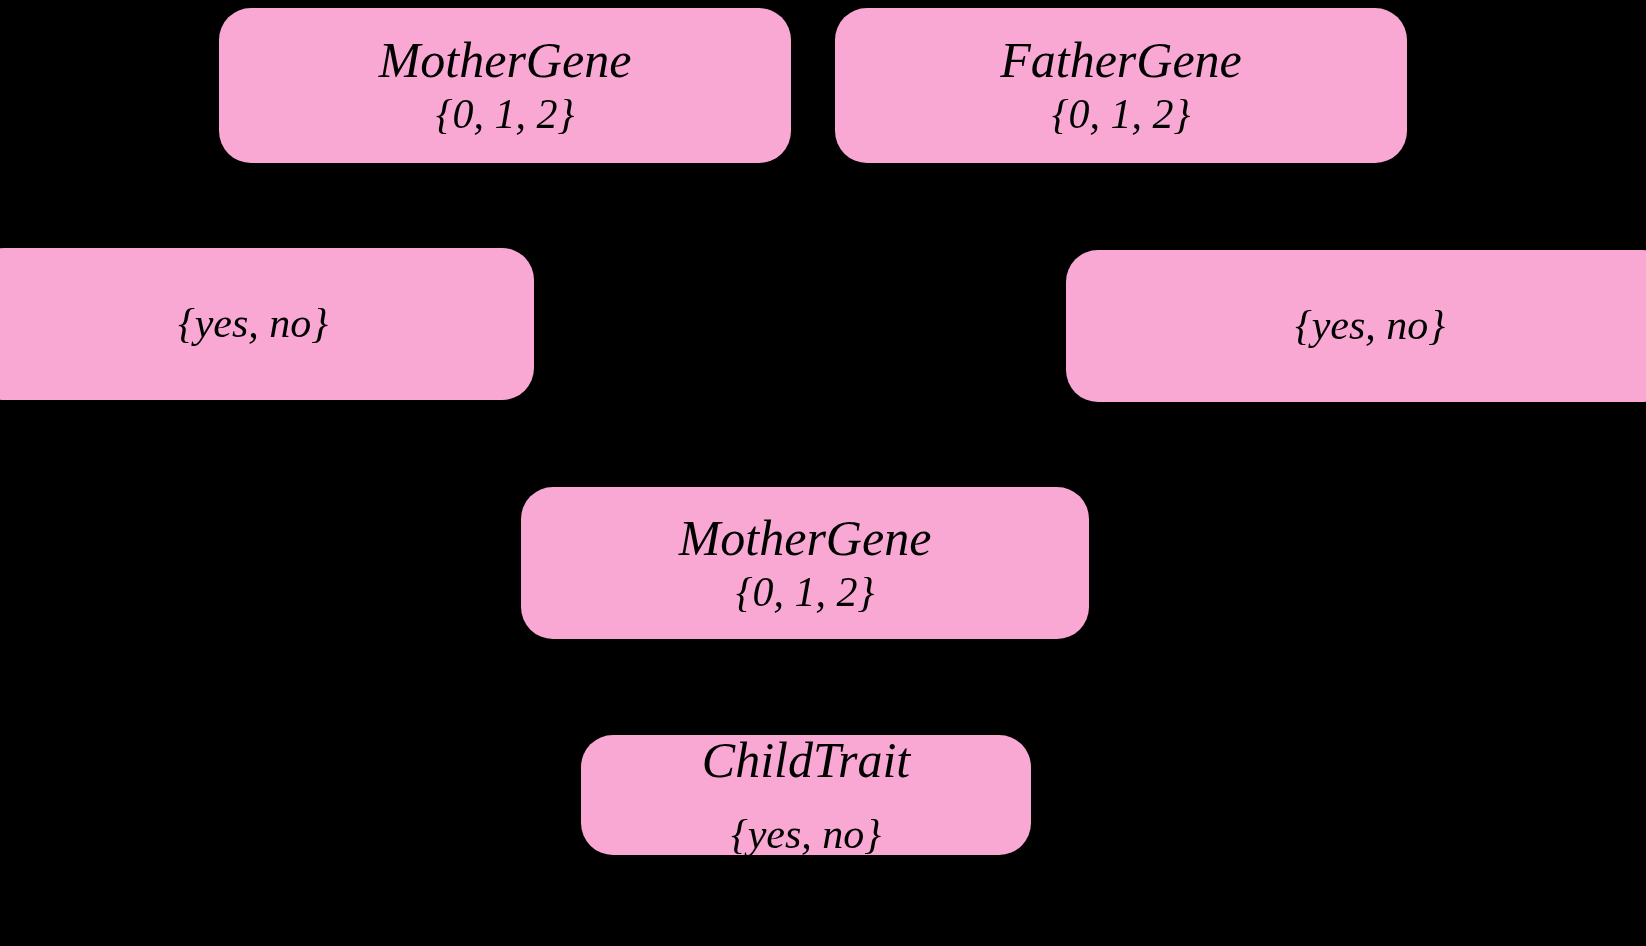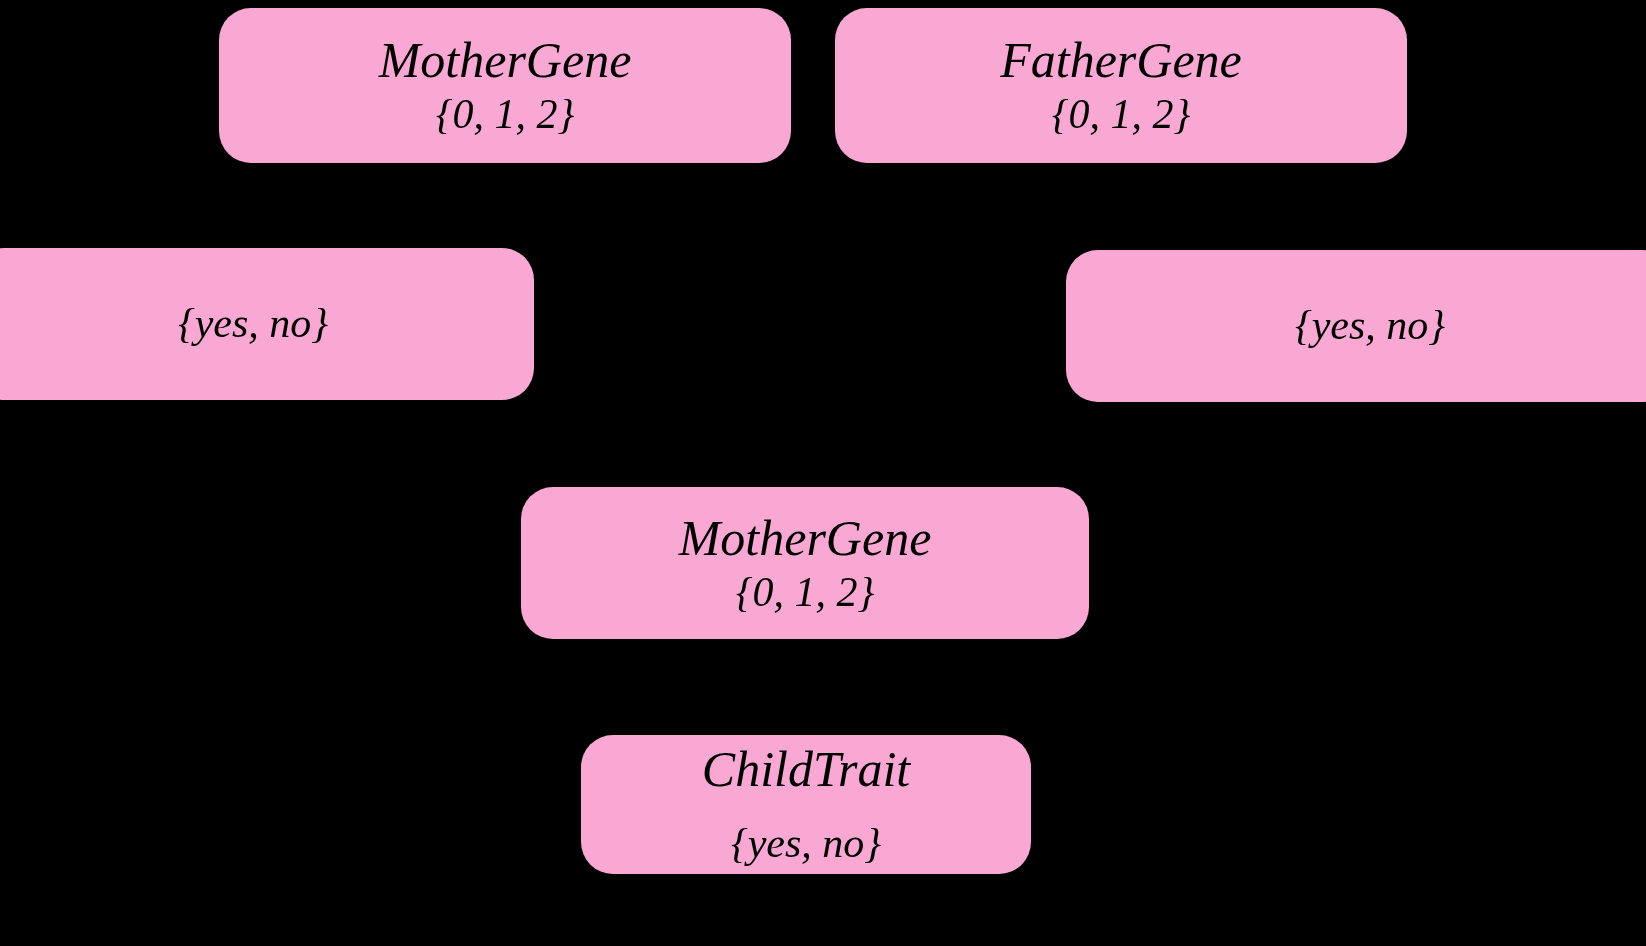--- a/index.html
+++ b/index.html
@@ -38,21 +38,21 @@
     font-size: 42px;
     white-space: nowrap;
   }
 
   
   #node-mother-gene  { left: 219px;  top: 8px;   width: 572px;  height: 155px; }
   #node-father-gene  { left: 835px;  top: 8px;   width: 572px;  height: 155px; }
   #node-mother-trait { left: -28px;  top: 248px; width: 562px;  height: 152px; }
   #node-father-trait { left: 1066px; top: 250px; width: 608px;  height: 152px; }
   #node-child-gene   { left: 521px;  top: 487px; width: 568px;  height: 152px; }
-  #node-child-trait  { left: 581px;  top: 735px; width: 450px;  height: 139px; gap: 20px; }
+  #node-child-trait  { left: 581px;  top: 735px; width: 450px;  height: 120px; gap: 20px; }
 </style>
 </head>
 <body>
 
 <div id="canvas">
 
   <div class="node" id="node-mother-gene">
     <span class="name">MotherGene</span>
     <span class="domain">{0, 1, 2}</span>
   </div>

